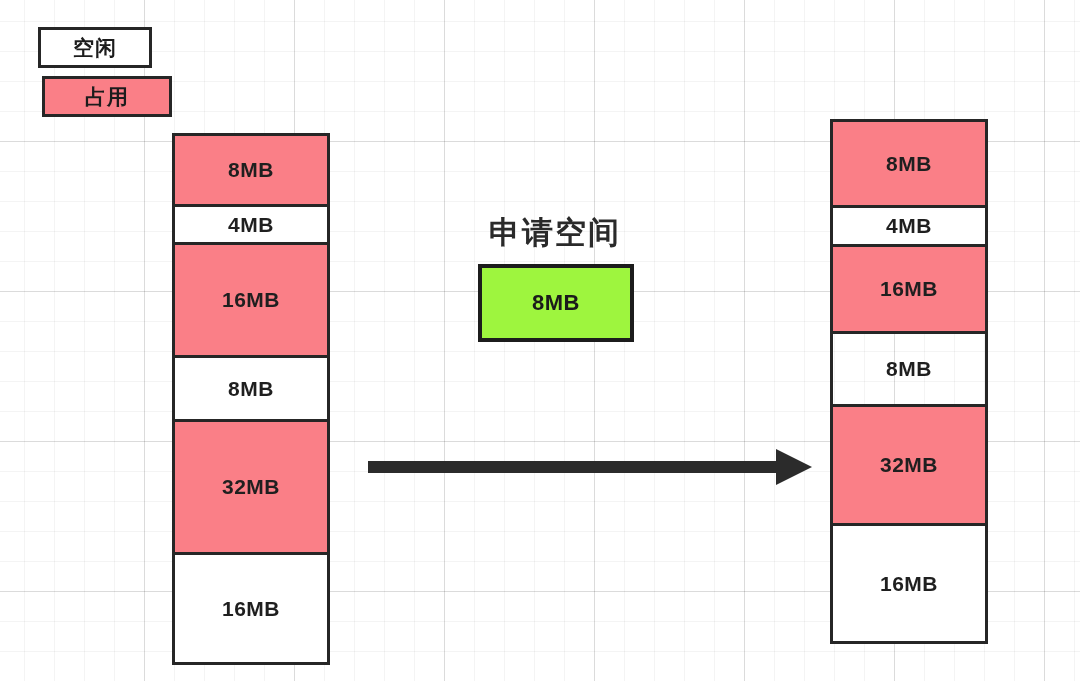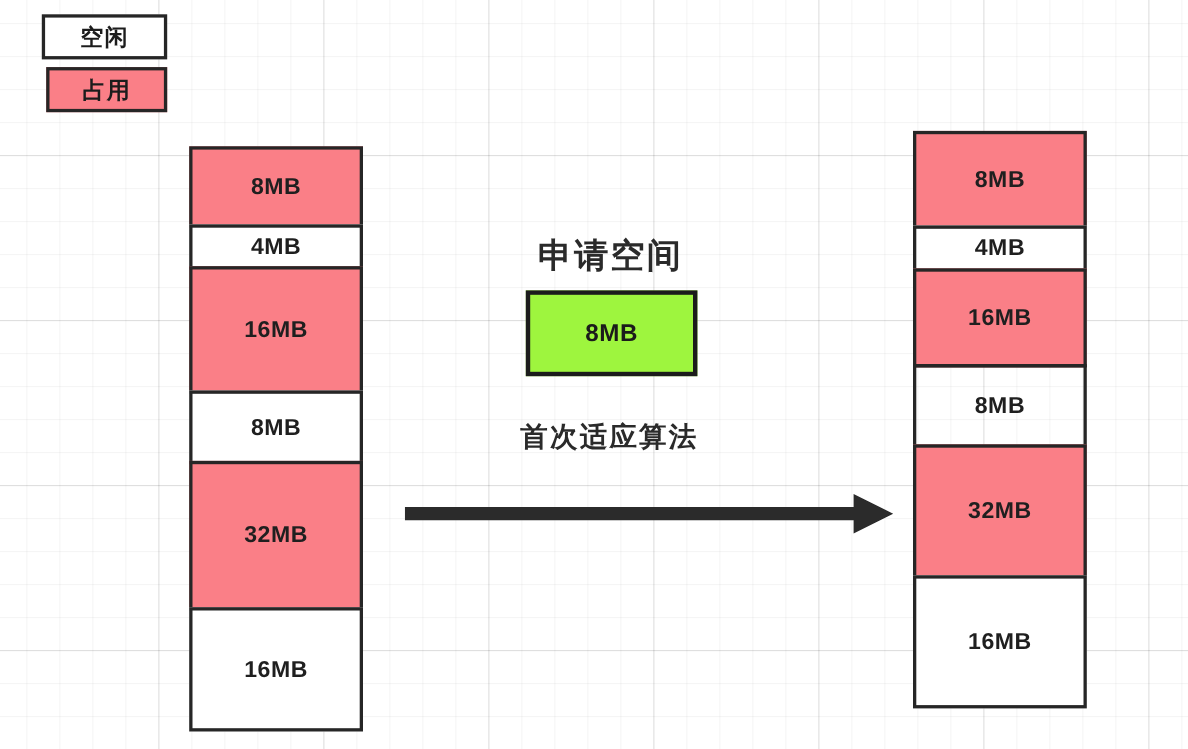--- a/index.html
+++ b/index.html
@@ -42,25 +42,25 @@
     border: 3px solid #262626;
     display: flex;
     align-items: center;
     justify-content: center;
     font-weight: bold;
     font-size: 21px;
     color: #1c1c1c;
     letter-spacing: 1px;
   }
   #legend-free {
-    left: 38px; top: 13px; width: 114px; height: 41px;
+    left: 38px; top: 27px; width: 114px; height: 41px;
     background: #ffffff;
   }
   #legend-used {
-    left: 42px; top: 61px; width: 110px; height: 41px;
+    left: 42px; top: 76px; width: 130px; height: 41px;
     background: #fa7f87;
   }
 
   
   .mem-column {
     position: absolute;
     box-sizing: border-box;
   }
   #mem-column-before { left: 172px; top: 133px; width: 158px; }
   #mem-column-after  { left: 830px; top: 119px; width: 158px; }
@@ -155,21 +155,20 @@
         <span>16MB</span>
       </div>
     </div>
 
   <div id="request-label">申请空间</div>
 
   <div id="request-box">
     <span>8MB</span>
   </div>
 
-  <div id="algorithm-label">首次适应算法</div>
 
   <svg id="transform-arrow" viewBox="0 0 444 48">
     <path d="M0 18 L408 18 L408 6 L444 24 L408 42 L408 30 L0 30 Z" fill="#2b2b2b"></path>
   </svg>
 
   <div id="mem-column-after" class="mem-column">
       <div class="mem-block occupied" style="height: 89px;">
         <span>8MB</span>
       </div>
       <div class="mem-block free" style="height: 42px;">

